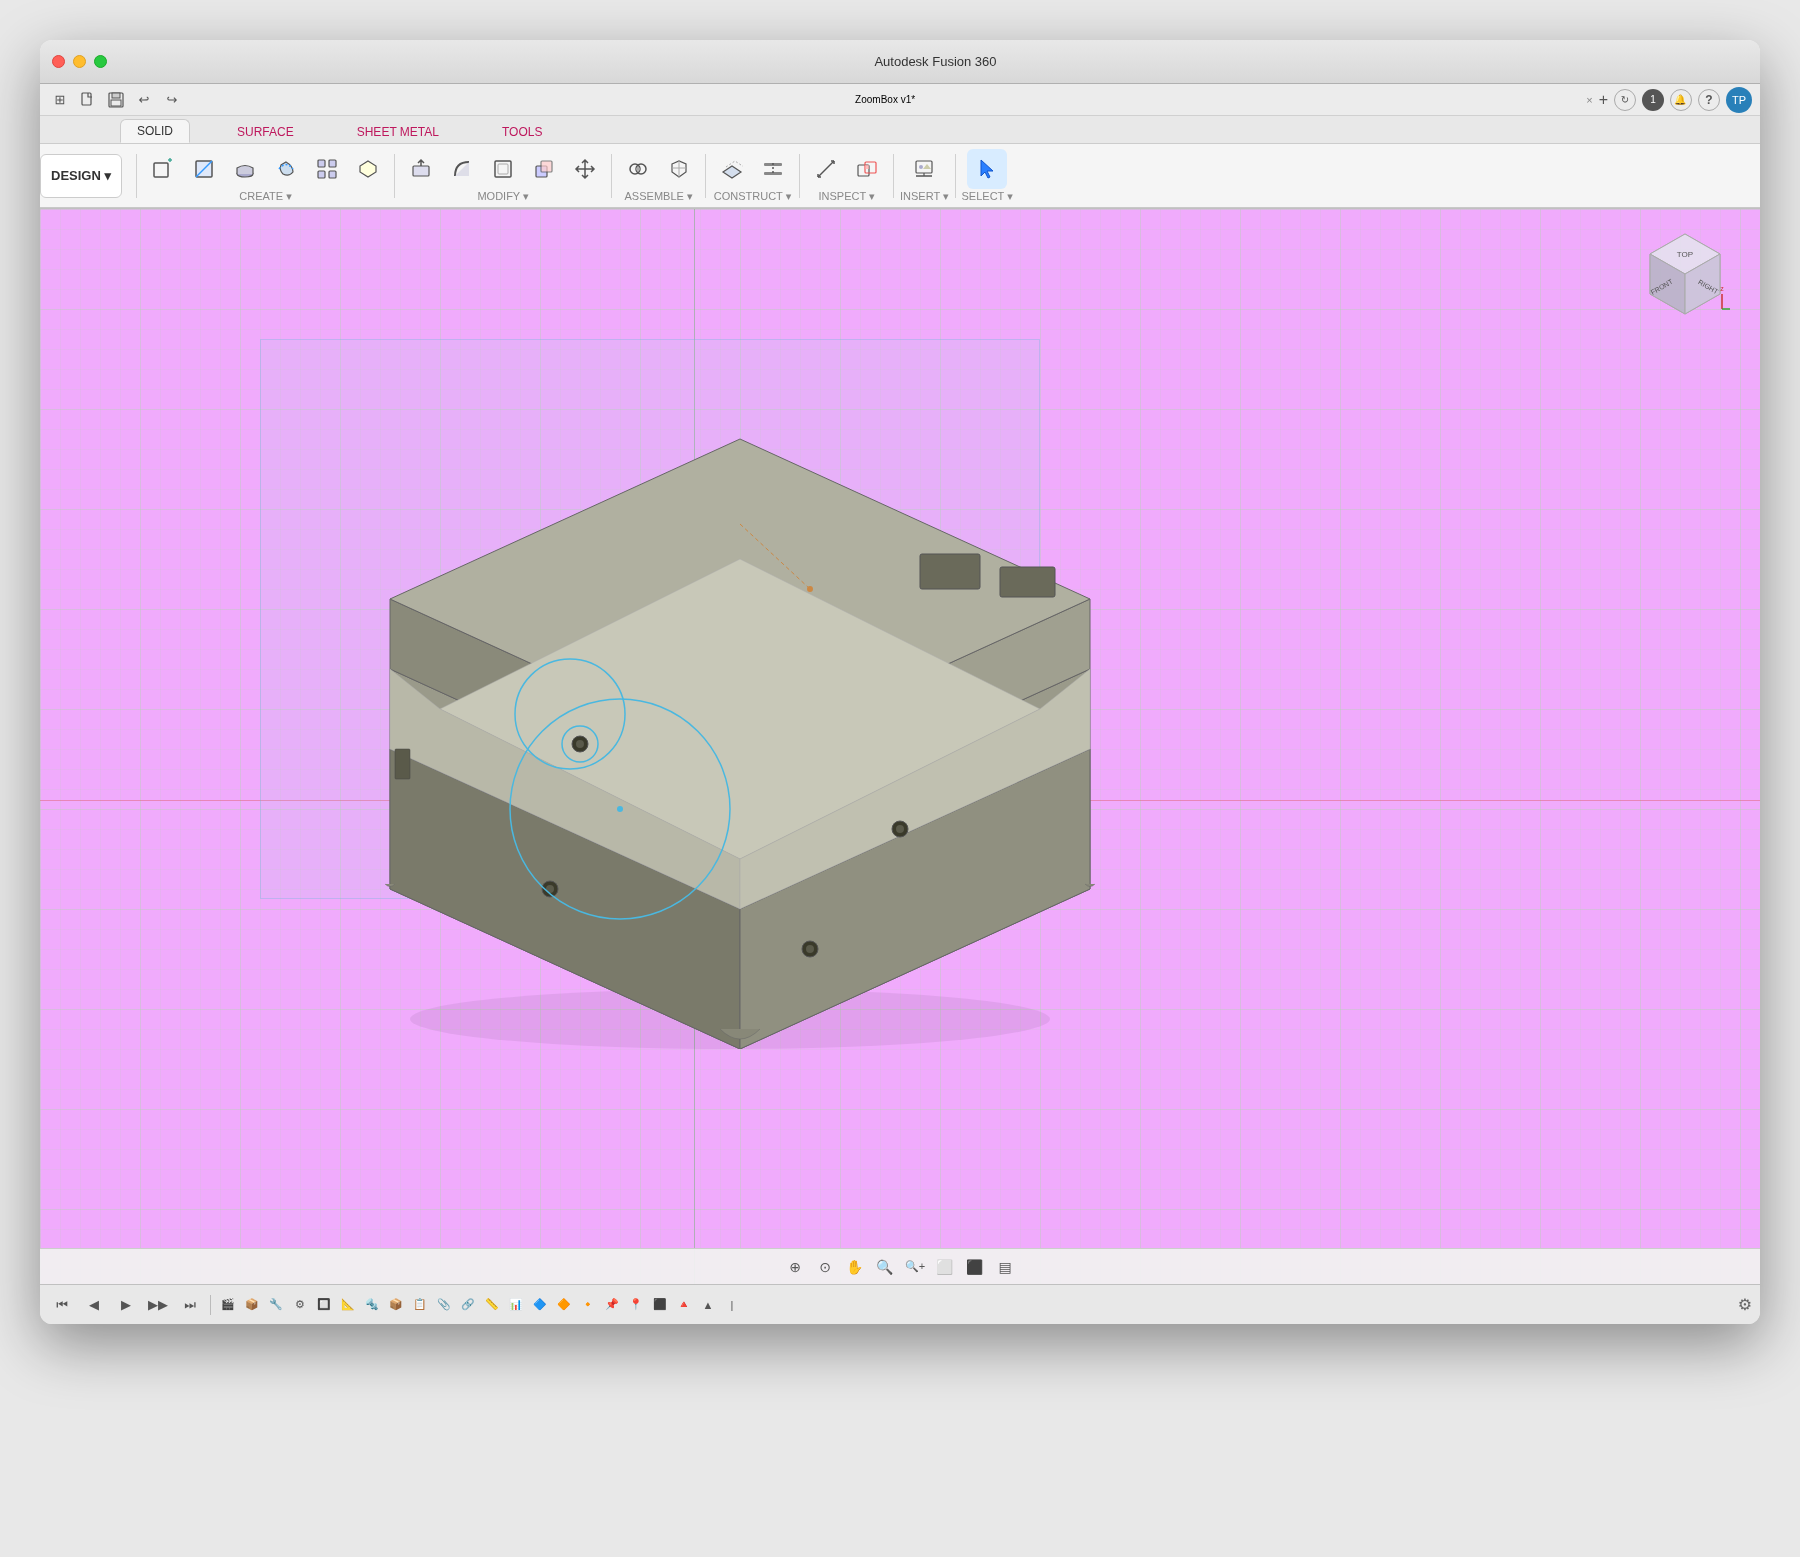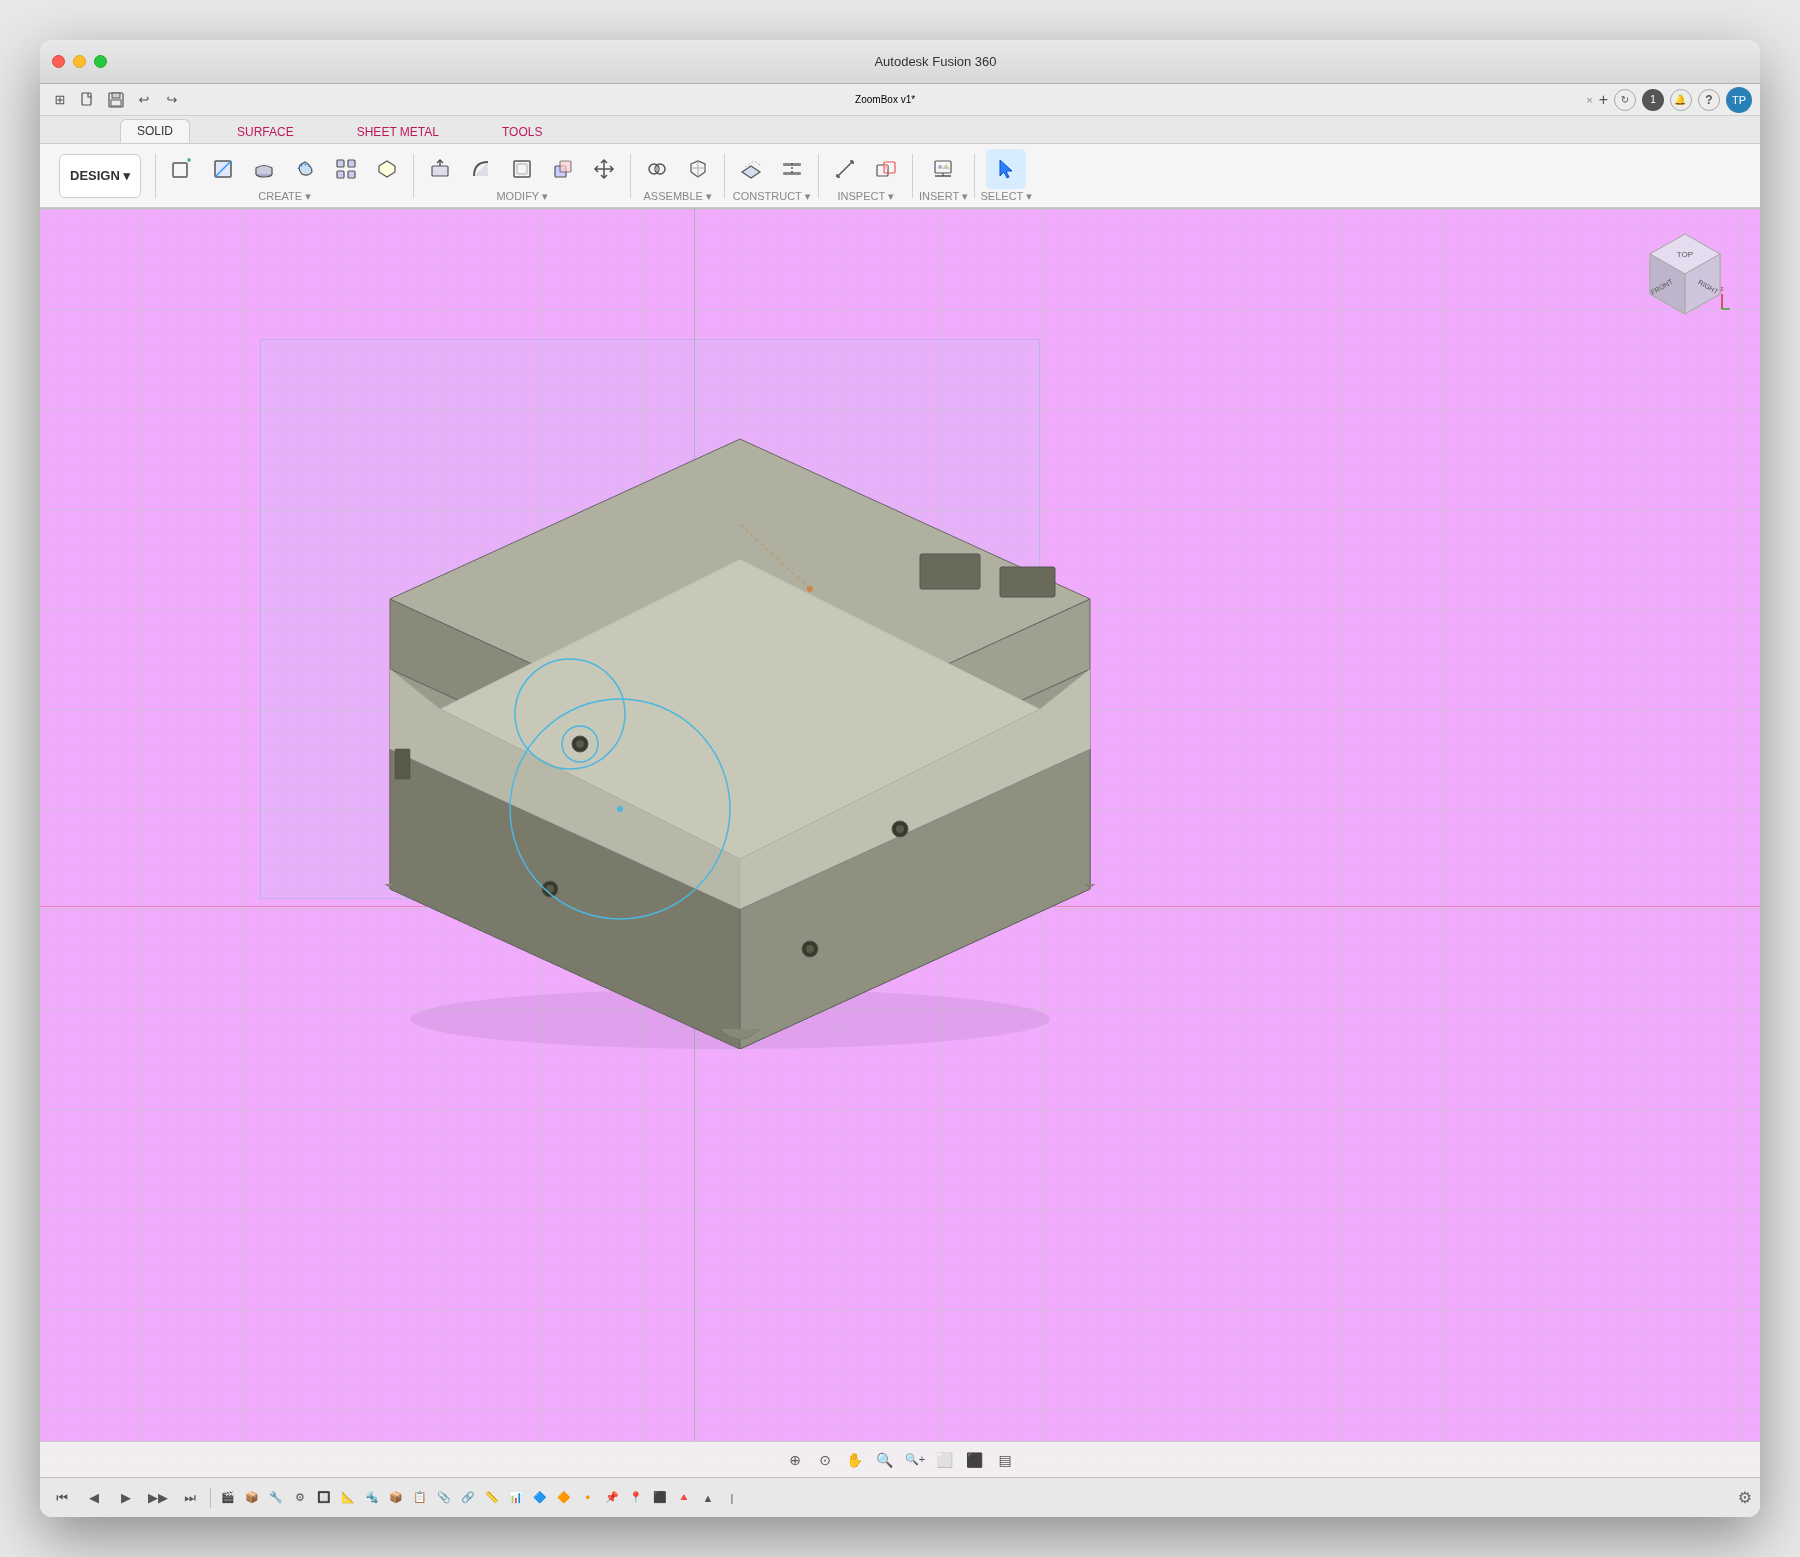--- a/index.html
+++ b/index.html
@@ -10,21 +10,21 @@
       font-family: -apple-system, BlinkMacSystemFont, 'Helvetica Neue', Arial, sans-serif;
       overflow: hidden;
     }
 
     
     .window-frame {
       position: absolute;
       top: 40px;
       left: 40px;
       width: 1720px;
-      height: 1477px;
+      height: 1284px;
       background: #f0f0f0;
       border-radius: 12px;
       box-shadow: 0 20px 60px rgba(0,0,0,0.4);
       overflow: hidden;
       display: flex;
       flex-direction: column;
     }
 
     
     .title-bar {
@@ -159,21 +159,21 @@
       border-bottom: 1px solid #f5f5f5;
     }
 
     
     .main-toolbar {
       height: 64px;
       background: #f5f5f5;
       border-bottom: 1px solid #c8c8c8;
       display: flex;
       align-items: center;
-      padding: 0 19px;
+      padding: 0 0;
       gap: 2px;
     }
     .design-btn {
       height: 44px;
       padding: 0 10px;
       background: white;
       border: 1px solid #ccc;
       border-radius: 6px;
       font-size: 13px;
       font-weight: 600;

